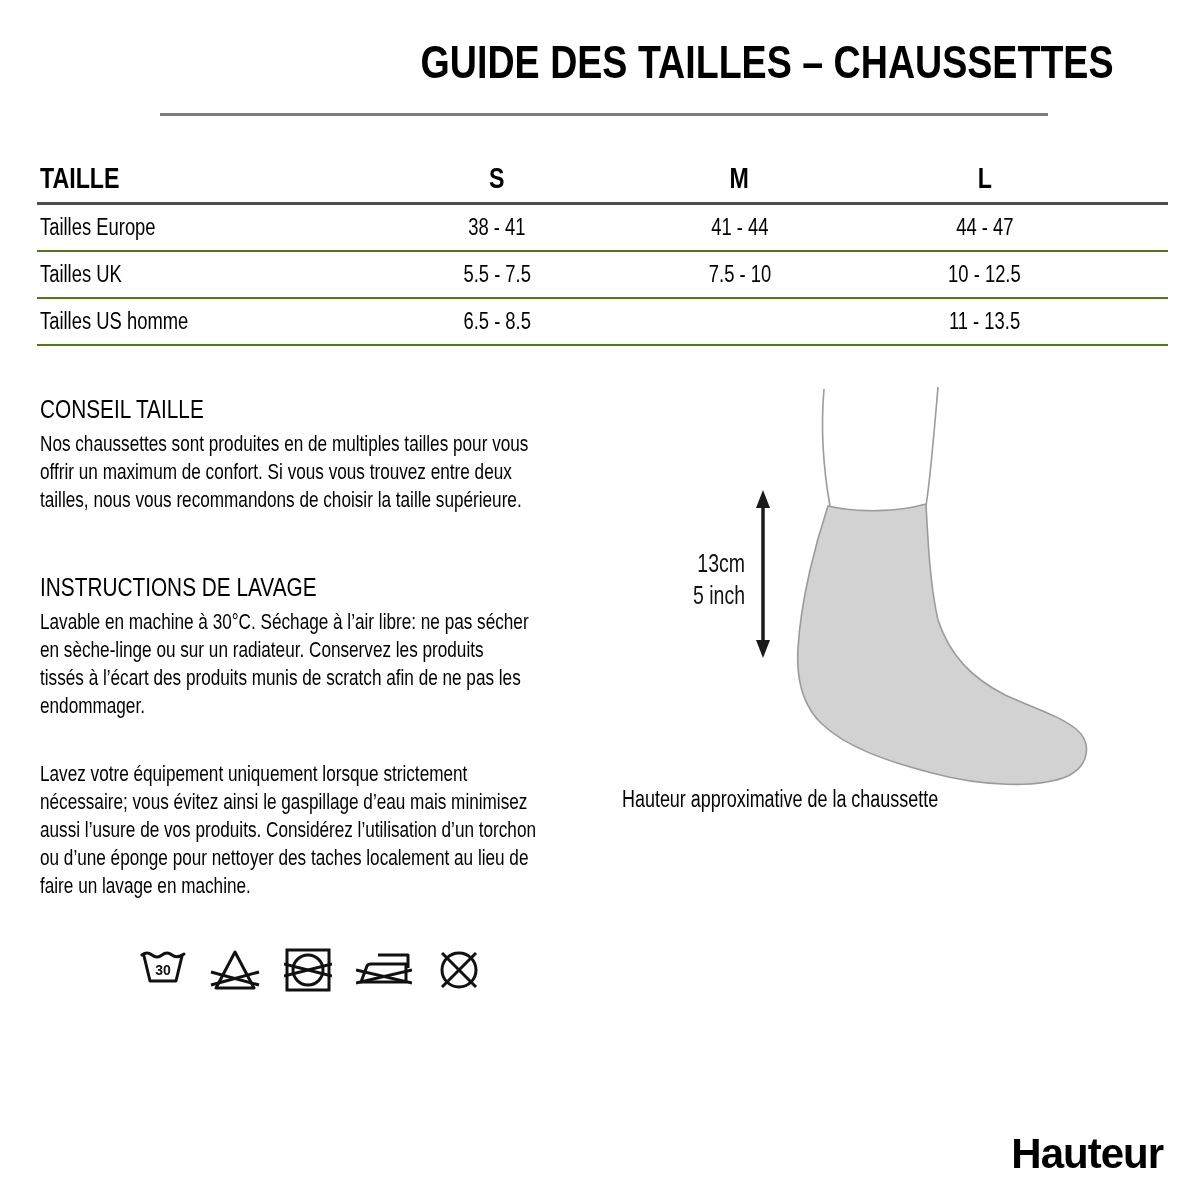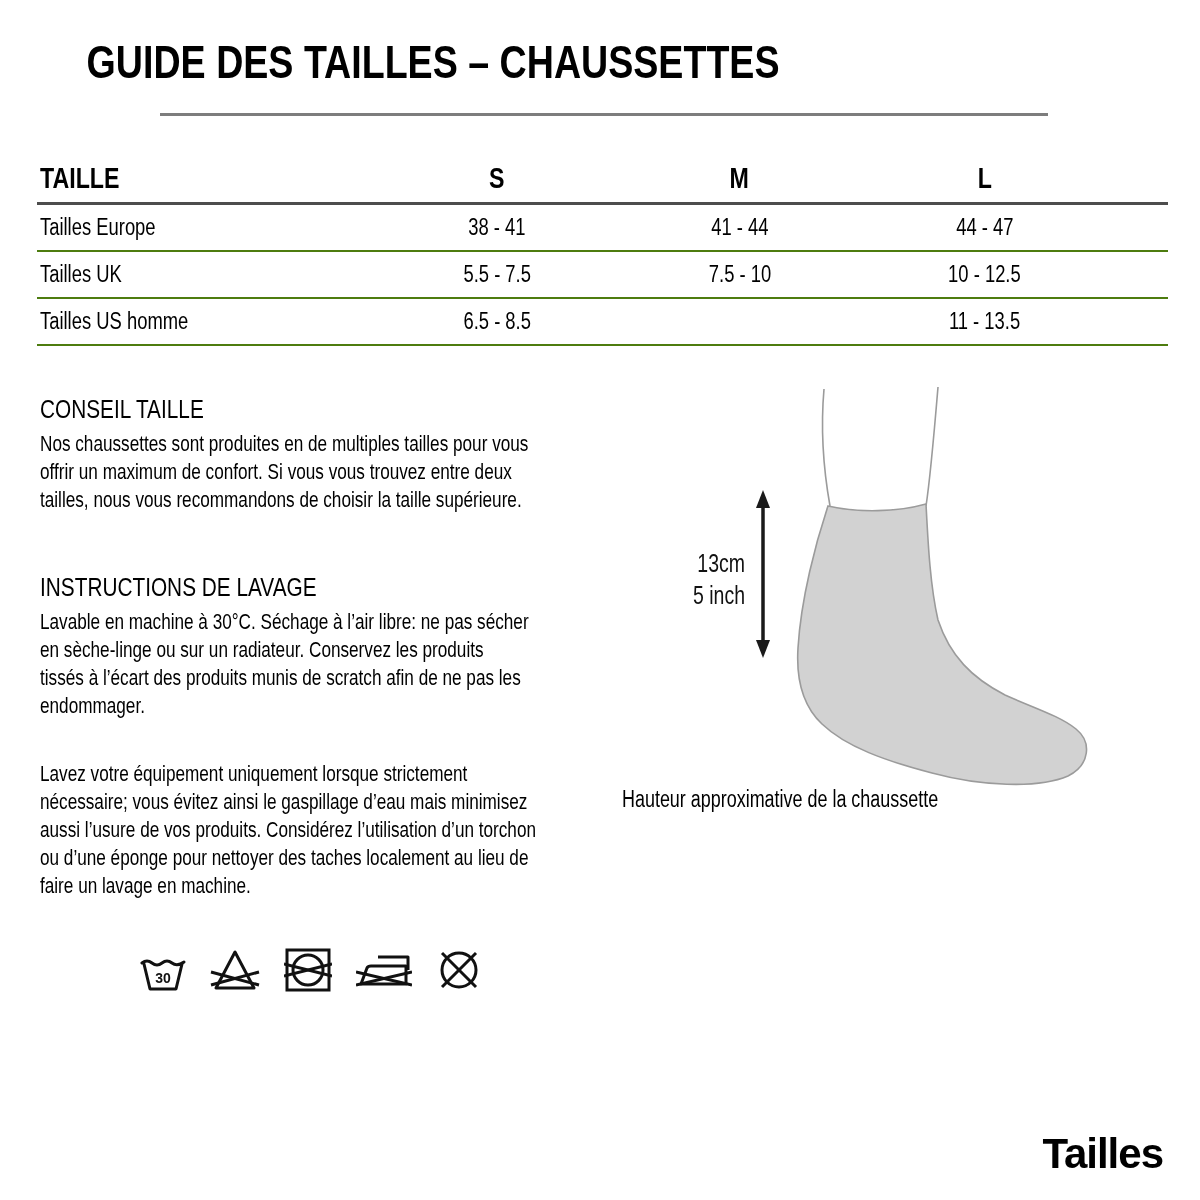--- a/index.html
+++ b/index.html
@@ -3,40 +3,40 @@
 <meta charset="utf-8">
 <style>
   html,body{margin:0;padding:0;background:#ffffff;}
   body{font-family:"Liberation Sans", sans-serif;color:#000;}
   .page{position:relative;width:1200px;height:1200px;background:#fff;overflow:hidden;}
 
   
   .cx{display:inline-block;transform:scaleX(0.8);transform-origin:50% 50%;}
   .cxl{display:inline-block;transform:scaleX(0.8);transform-origin:0 50%;}
 
-  .title-wrap{position:absolute;top:34px;left:0;width:1200px;text-align:left;}
+  .title-wrap{position:absolute;top:34px;left:0;width:1200px;text-align:right;}
   .title{font-size:47px;font-weight:700;letter-spacing:0px;white-space:nowrap;}
   .title-rule{position:absolute;left:160px;top:113px;width:888px;height:3px;background:#7d7d7d;}
 
   
   .table{position:absolute;left:37px;top:158px;width:1131px;}
   .trow{position:relative;height:45px;border-bottom:2px solid #4d7c0f;}
   .thead{height:44px;border-bottom:3px solid #4d4d4d;}
   .trow span.cell{position:absolute;top:0;line-height:45px;font-size:23px;white-space:nowrap;}
   .thead span.cell{line-height:40px;font-weight:700;font-size:29px;}
   .c0{left:3px;}
   .c1{left:340px;width:240px;text-align:center;}
   .c2{left:580px;width:245px;text-align:center;}
   .c3{left:825px;width:245px;text-align:center;}
 
   .h2{position:absolute;left:40px;font-size:26px;font-weight:400;white-space:nowrap;}
   .para{position:absolute;left:40px;width:720px;font-size:22px;line-height:28px;
         white-space:pre-line;transform:scaleX(0.78);transform-origin:0 0;}
 
-  .care-icons{position:absolute;left:140px;top:948px;display:flex;align-items:flex-end;gap:24px;}
+  .care-icons{position:absolute;left:140px;top:948px;display:flex;gap:24px;}
   .care-icons svg{display:block;}
 
   .sock-svg{position:absolute;left:620px;top:380px;}
   .caption{position:absolute;left:622px;top:786px;font-size:23px;white-space:nowrap;
            transform:scaleX(0.78);transform-origin:0 0;}
 
   .logo{position:absolute;right:37px;top:1130px;font-size:42px;font-weight:700;
         letter-spacing:-1px;white-space:nowrap;}
 </style>
 </head>
@@ -153,15 +153,15 @@
       <polygon points="143,278 136,260 150,260" fill="#1a1a1a"></polygon>
     </g>
 
     <g transform="translate(125,0) scale(0.78,1)" fill="#111" font-family="Liberation Sans, sans-serif" font-size="25">
       <text x="0" y="192" text-anchor="end">13cm</text>
       <text x="0" y="224" text-anchor="end">5 inch</text>
     </g>
   </svg>
   <div class="caption">Hauteur approximative de la chaussette</div>
 
-  <div class="logo">Tailles</div>
+  <div class="logo">Hauteur</div>
 
 </div>
 
 </body></html>

